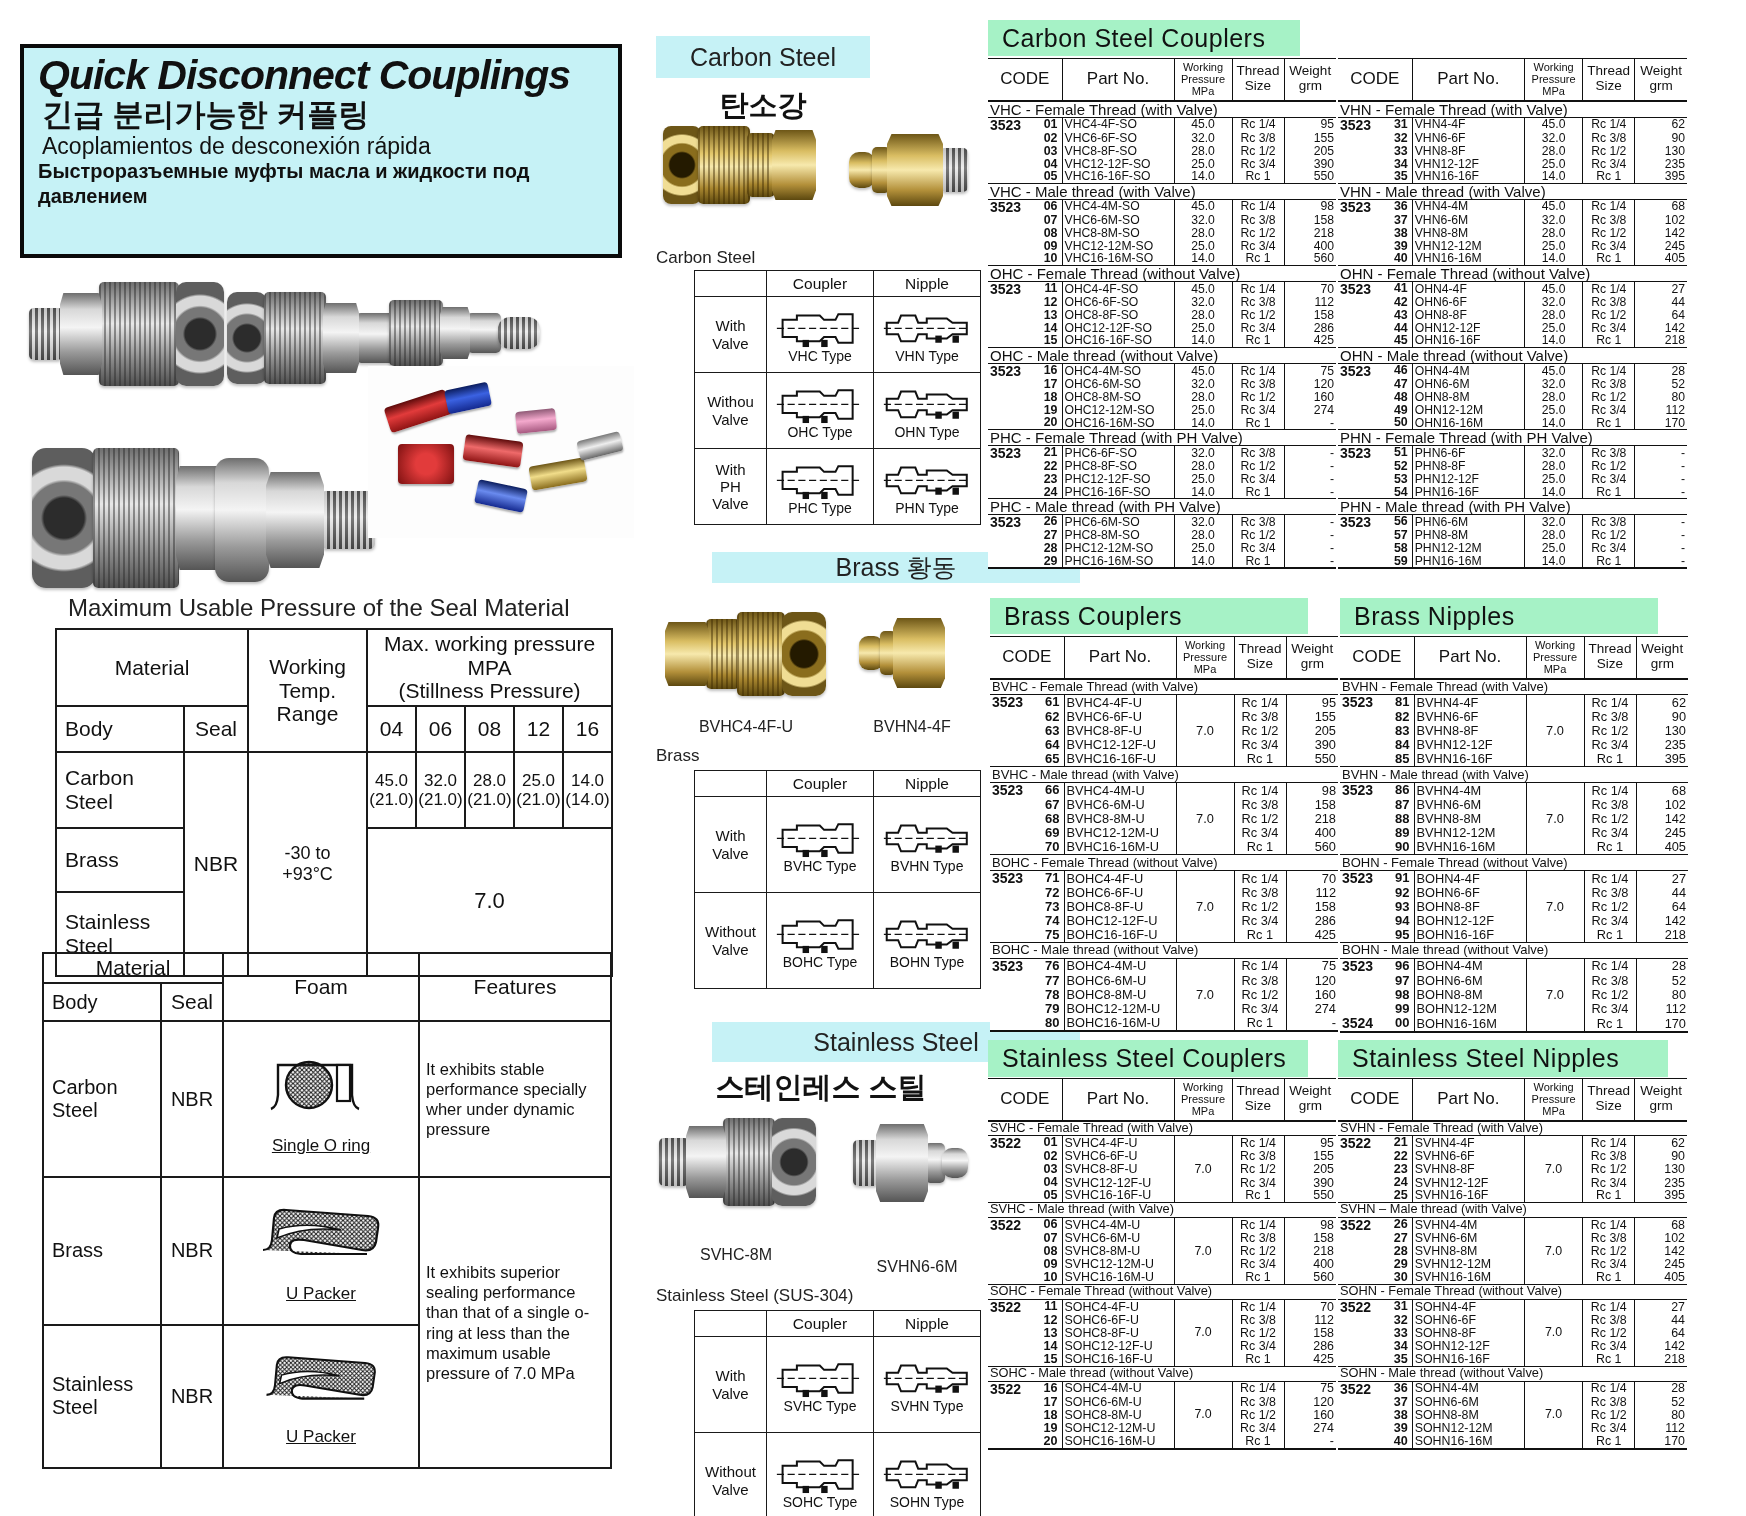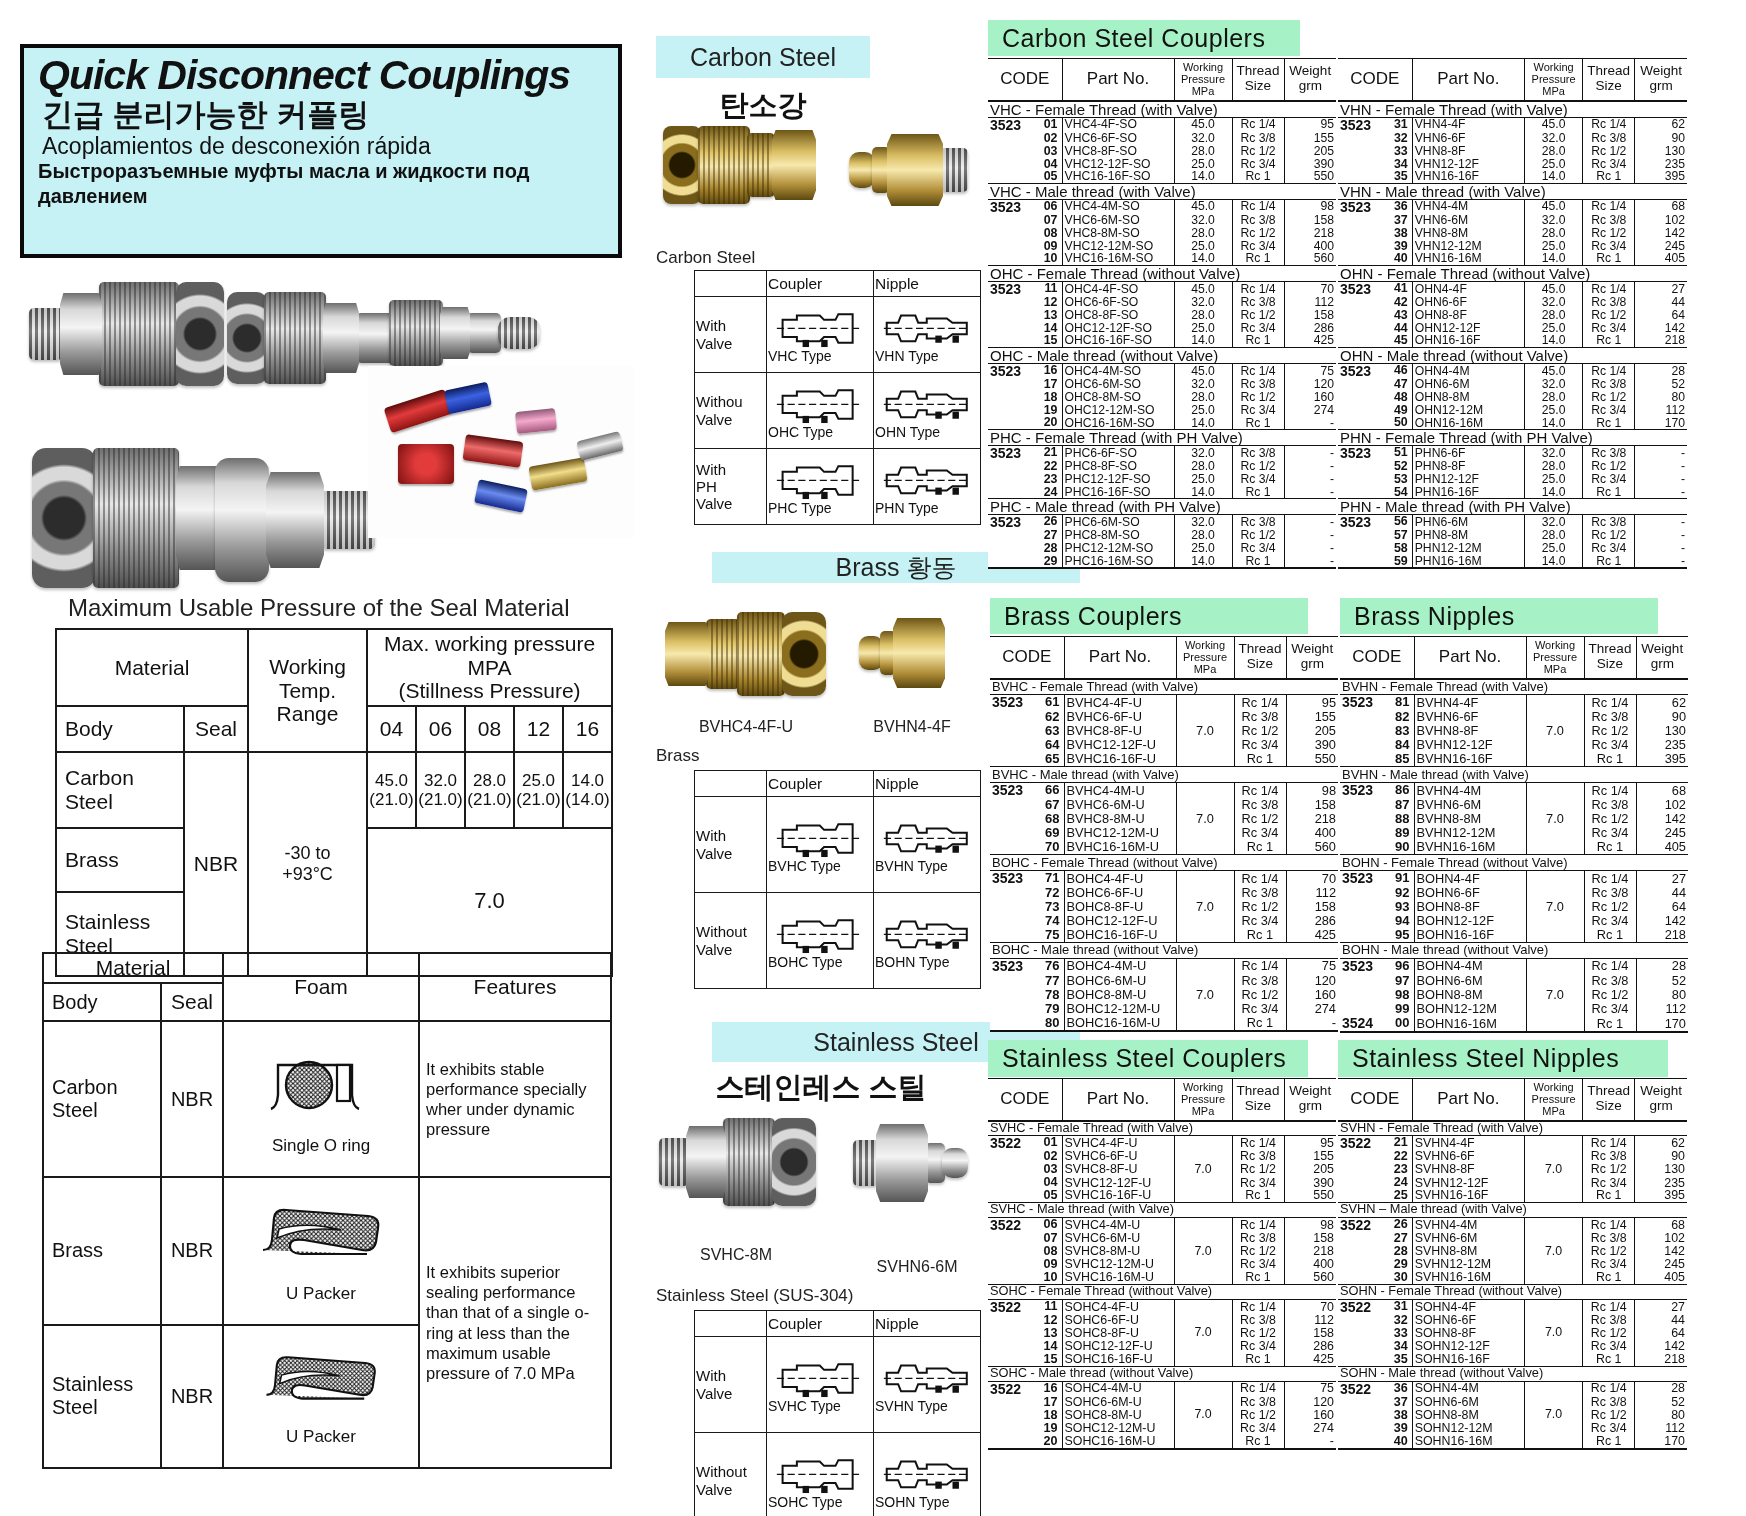--- a/index.html
+++ b/index.html
@@ -51,31 +51,31 @@
   .mtable .num{font-size:17px;}
   .mtable .big7{font-size:22px;}
 
   
   .ftable{position:absolute;border-collapse:collapse;table-layout:fixed;}
   .ftable td{border:2px solid #1a1a1a;text-align:center;vertical-align:middle;
     white-space:pre-line;padding:2px 3px;line-height:1.15;}
   .ftable .h{font-size:21px;}
   .ftable .lbl{text-align:left;padding-left:8px;font-size:20px;}
   .ftable .feat{text-align:left;font-size:16.5px;padding:4px 6px;line-height:1.22;}
-  .foam-cap{font-size:17px;margin-top:1px;}
+  .foam-cap{font-size:17px;margin-top:1px;text-decoration:underline;}
 
   
   .band{position:absolute;background:var(--cyan);display:flex;align-items:center;justify-content:center;
     font-size:25px;color:#222;}
   .kor{position:absolute;font-size:29px;font-weight:bold;text-align:center;}
   .mat-label{position:absolute;font-size:17px;color:#222;}
   .cap{position:absolute;font-size:16px;color:#222;text-align:center;}
 
   .ttable{position:absolute;border-collapse:collapse;table-layout:fixed;background:#fff;}
-  .ttable td{border:1.6px solid #1a1a1a;text-align:left;vertical-align:middle;padding:1px;}
+  .ttable td{border:1.6px solid #1a1a1a;text-align:center;vertical-align:middle;padding:1px;}
   .tt-h{font-size:15.5px;}
   .tt-label{font-size:15px;white-space:pre-line;line-height:1.15;margin-left:40px;}
   .tt-cap{font-size:14px;margin-top:-2px;}
   .tt-svg{width:88%;height:auto;display:block;margin:2px auto 0;}
 
   
   .ptitle{position:absolute;background:var(--mint);display:flex;align-items:center;
     font-size:25px;color:#111;padding-left:14px;letter-spacing:.5px;}
   .ptable{position:absolute;border-collapse:collapse;table-layout:fixed;background:#fff;
     border-top:1.8px solid #111;border-bottom:2.2px solid #111;}

